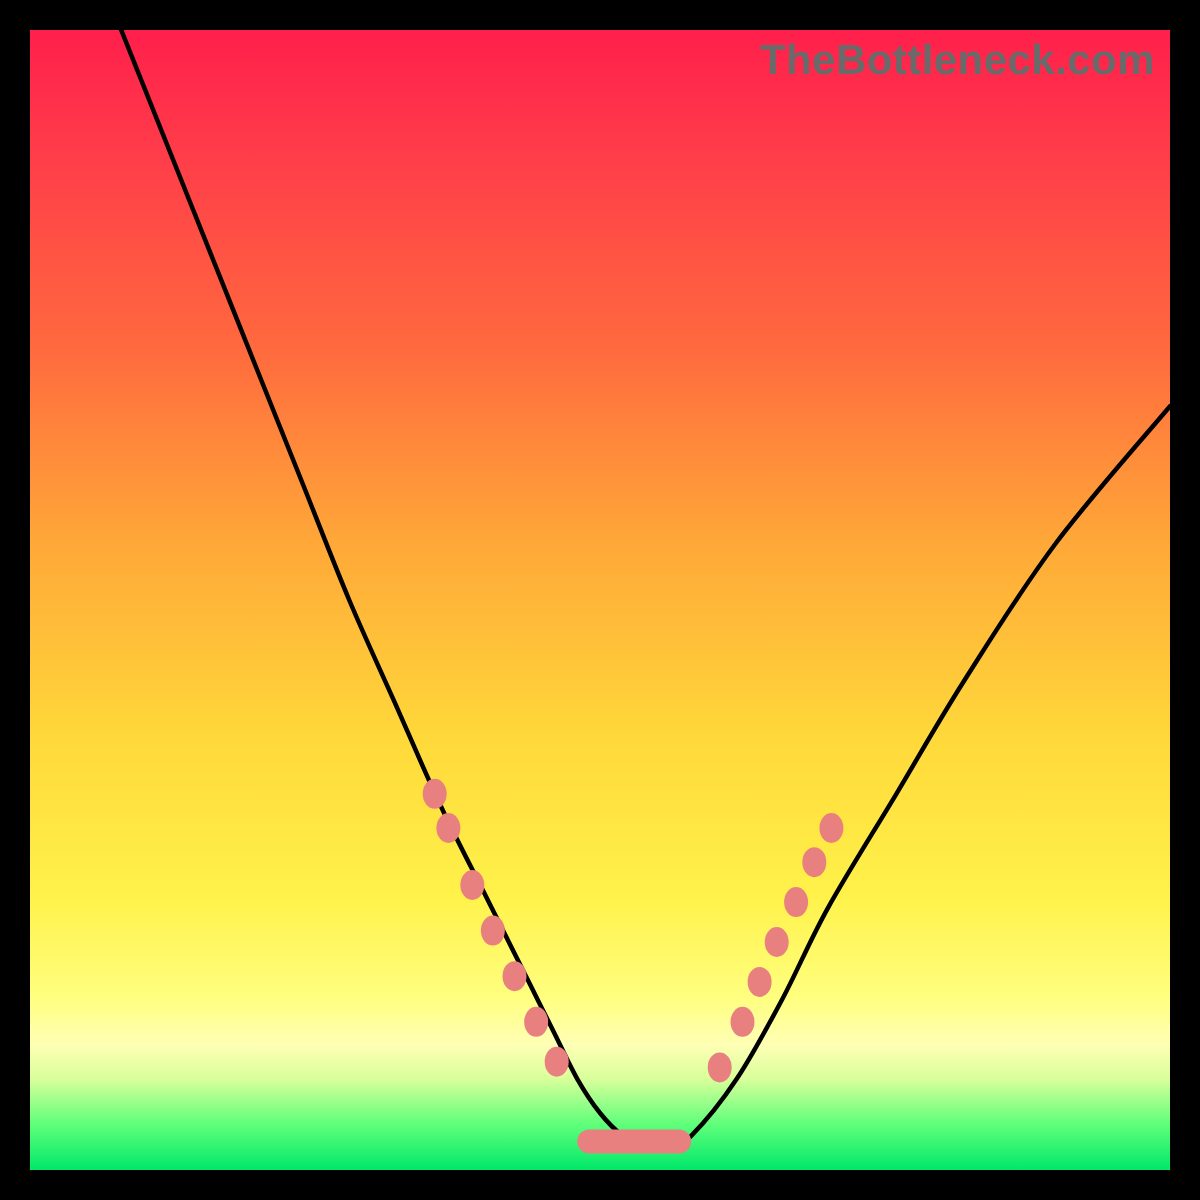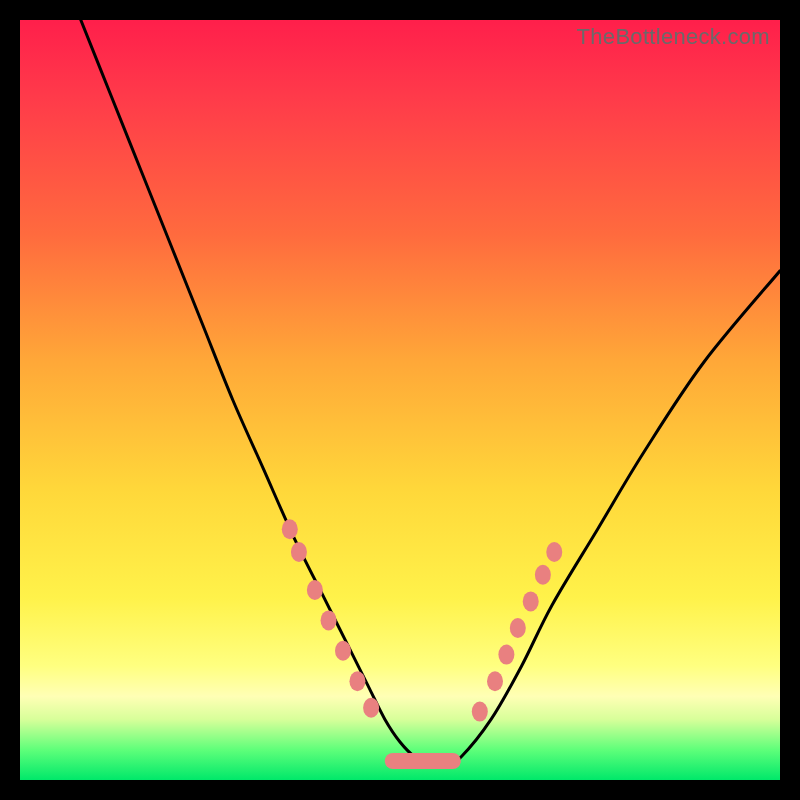--- a/index.html
+++ b/index.html
@@ -35,22 +35,22 @@
       #ffffb5 89%,
       #d8ff9a 92%,
       #5fff7a 96%,
       #00e86a 100%
     );
   }
   .watermark {
     position: absolute;
     top: 4px;
     right: 10px;
-    font-size: 22px;
-    font-weight: 400;
+    font-size: 28px;
+    font-weight: 700;
     color: #6a6a6a;
     letter-spacing: 0.3px;
     user-select: none;
     margin-left: 40px;
   }
   svg.curve {
     position: absolute;
     left: 0;
     top: 0;
     width: 760px;

